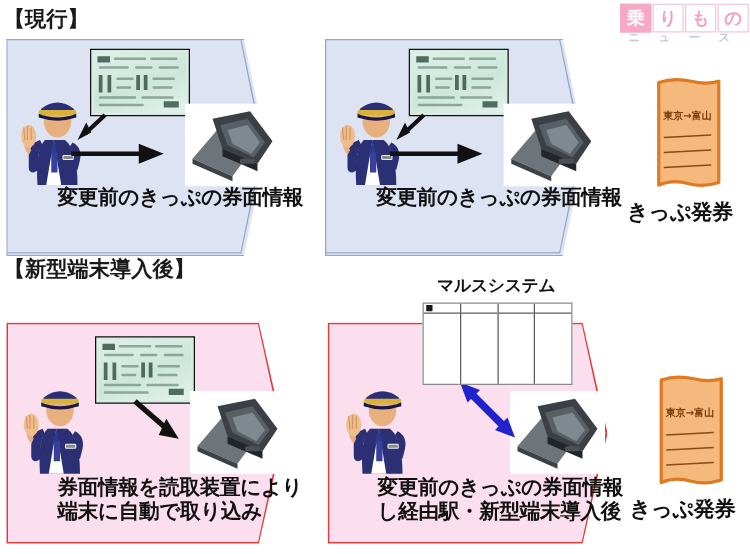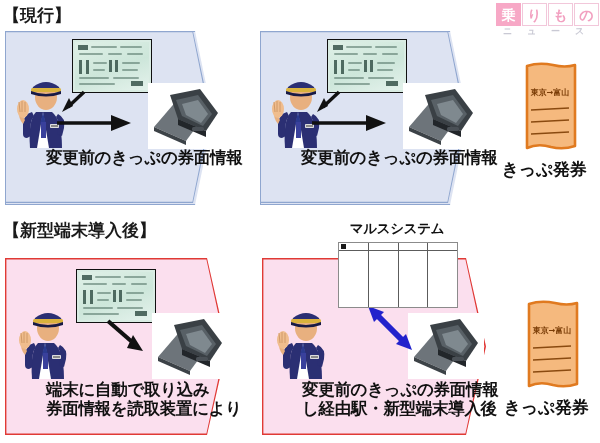--- a/index.html
+++ b/index.html
@@ -12,21 +12,21 @@
   .stage{position:absolute;left:0;top:0;width:600px;height:443px;}
 
   
   .sec-title{
     position:absolute;
     font-size:17px;font-weight:700;color:#1a1a1a;
     letter-spacing:0px;white-space:nowrap;
     font-family:"DejaVu Sans","Liberation Sans",sans-serif;
   }
   #title-current{left:3px;top:4px;}
-  #title-new{left:3px;top:219px;font-family:Liberation Mono, monospace;}
+  #title-new{left:3px;top:204px;font-family:Liberation Mono, monospace;}
 
   
   .panel{
     position:absolute;
     box-sizing:border-box;
   }
   .panel .fill{
     position:absolute;left:0;top:0;width:100%;height:100%;
   }
   .panel-blue .fill{
@@ -445,22 +445,22 @@
     </div>
   </div>
 
   <div class="caption" id="cap-a">
     <span class="l">変更前のきっぷの券面情報</span>
   </div>
   <div class="caption" id="cap-b">
     <span class="l">変更前のきっぷの券面情報</span>
   </div>
   <div class="caption" id="cap-c">
+    <span class="l">券面情報を読取装置により</span>
     <span class="l">端末に自動で取り込み</span>
-    <span class="l">券面情報を読取装置により</span>
   </div>
   <div class="caption" id="cap-d">
     <span class="l">変更前のきっぷの券面情報</span>
     <span class="l">し経由駅・新型端末導入後</span>
   </div>
 
   <div class="ticket-orange" id="ot-a">
     <svg viewBox="0 0 62 90" width="62" height="90">
       <path d="M8 4 Q20 0 34 3 Q46 6 56 3 L56 84 Q44 88 32 85 Q19 81 8 86 Z" fill="#f5b97e" stroke="#e07a20" stroke-width="2.6" stroke-linejoin="round"></path>
       <text x="31" y="33" font-size="8" font-weight="700" fill="#7a3c06" text-anchor="middle" font-family="DejaVu Sans, sans-serif">東京→富山</text>

